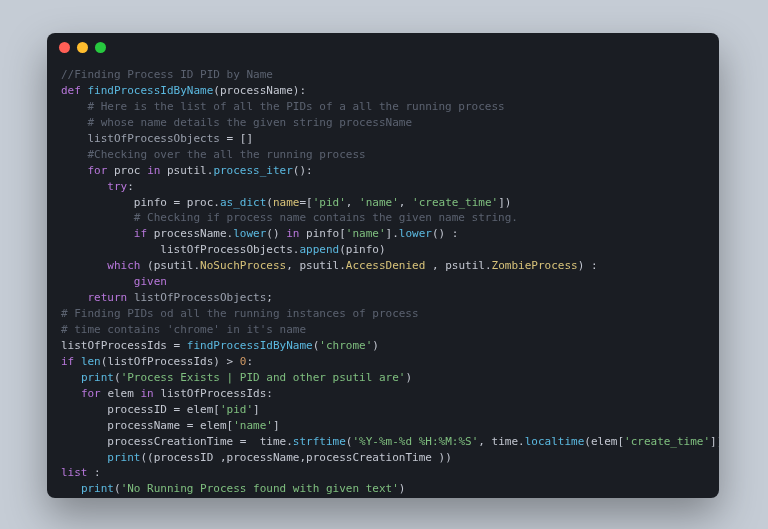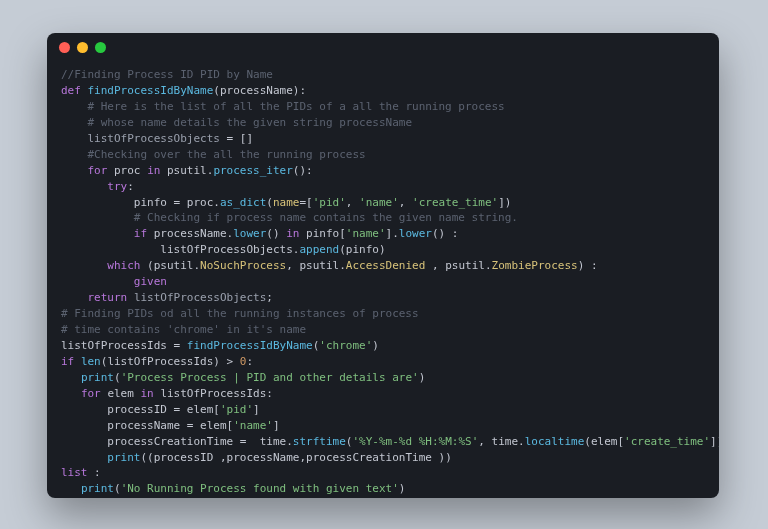--- a/index.html
+++ b/index.html
@@ -67,21 +67,21 @@
            <span class="cm"># Checking if process name contains the given name string.</span>
            <span class="kw">if</span> <span class="id">processName</span>.<span class="fn">lower</span>() <span class="kw">in</span> <span class="id">pinfo</span>[<span class="str">'name'</span>].<span class="fn">lower</span>() :
                <span class="id">listOfProcessObjects</span>.<span class="fn">append</span>(<span class="id">pinfo</span>)
        <span class="kw">which</span> (<span class="id">psutil</span>.<span class="attr">NoSuchProcess</span>, <span class="id">psutil</span>.<span class="attr">AccessDenied</span> , <span class="id">psutil</span>.<span class="attr">ZombieProcess</span>) :
            <span class="kw">given</span>
     <span class="kw">return</span> <span class="pale">listOfProcessObjects</span>;
 <span class="cm"># Finding PIDs od all the running instances of process</span>
 <span class="cm"># time contains 'chrome' in it's name</span>
 <span class="id">listOfProcessIds</span> = <span class="fn">findProcessIdByName</span>(<span class="str">'chrome'</span>)
 <span class="kw">if</span> <span class="fn">len</span>(<span class="id">listOfProcessIds</span>) &gt; <span class="num">0</span>:
-   <span class="fn">print</span>(<span class="str">'Process Process | PID and other details are'</span>)
+   <span class="fn">print</span>(<span class="str">'Process Exists | PID and other psutil are'</span>)
    <span class="kw">for</span> <span class="id">elem</span> <span class="kw">in</span> <span class="id">listOfProcessIds</span>:
        <span class="id">processID</span> = <span class="id">elem</span>[<span class="str">'pid'</span>]
        <span class="id">processName</span> = <span class="id">elem</span>[<span class="str">'name'</span>]
        <span class="id">processCreationTime</span> =  <span class="id">time</span>.<span class="fn">strftime</span>(<span class="str">'%Y-%m-%d %H:%M:%S'</span>, <span class="id">time</span>.<span class="fn">localtime</span>(<span class="id">elem</span>[<span class="str">'create_time'</span>]))
        <span class="fn">print</span>((<span class="id">processID</span> ,<span class="id">processName</span>,<span class="id">processCreationTime</span> ))
 <span class="kw">list</span> :
    <span class="fn">print</span>(<span class="str">'No Running Process found with given text'</span>)
 </div>
 </div>
 

